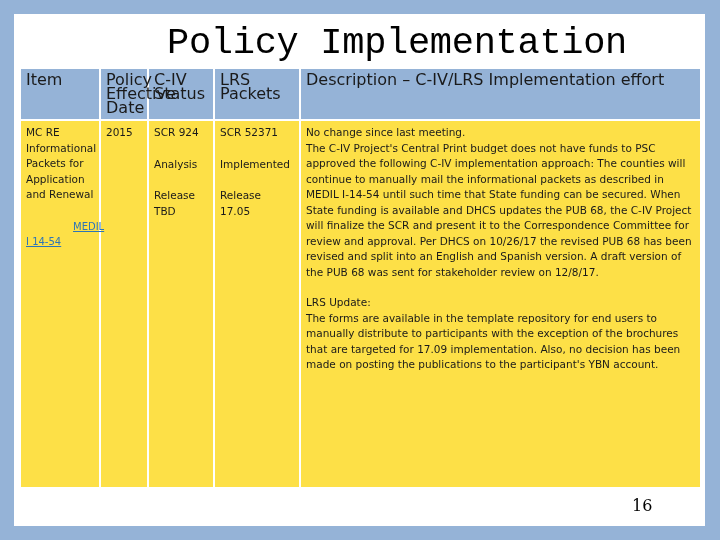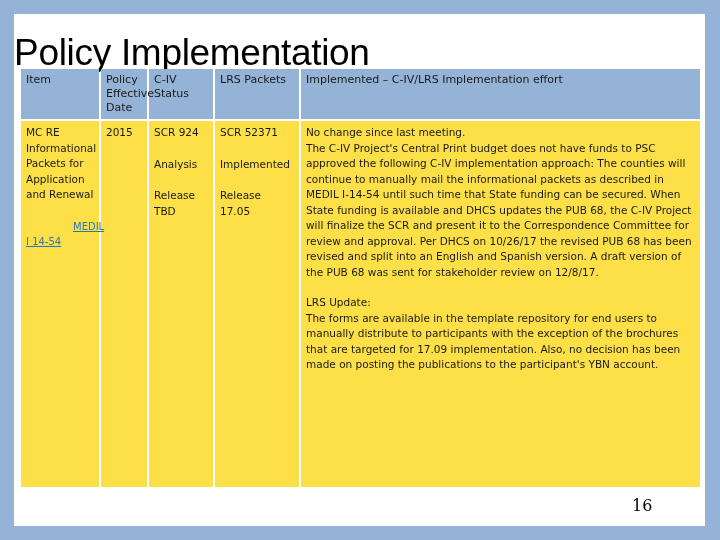--- a/index.html
+++ b/index.html
@@ -8,42 +8,42 @@
       background: #95b3d7;
       font-family: "DejaVu Sans", "Liberation Sans", sans-serif;
       position: relative;
     }
     .slide {
       position: absolute; left: 14px; top: 14px;
       width: 691px; height: 512px;
       background: #ffffff;
     }
     .title {
-      position: absolute; left: 0; top: 16px; width: 100%;
-      text-align: left;
+      position: absolute; left: 0; top: 6px; width: 100%;
+      text-align: right;
       padding-right: 78px; box-sizing: border-box;
-      font-family: Liberation Sans, sans-serif;
+      font-family: Liberation Mono, monospace;
       font-size: 37px; line-height: 46px;
       color: #000000; letter-spacing: -0.3px;
     }
     table.policy {
       position: absolute; left: 5px; top: 53px;
       width: 683px;
       border-collapse: separate; border-spacing: 2px;
       table-layout: fixed;
     }
     table.policy th, table.policy td {
       vertical-align: top; text-align: left;
       font-weight: normal;
       padding: 4px 5px;
       color: #1a1a1a;
     }
     table.policy th {
       background: #95b3d7;
-      font-size: 11px; line-height: 14px;
+      font-size: 16px; line-height: 14px;
       height: 38px;
       font-family: "DejaVu Sans", sans-serif;
     }
     table.policy td {
       background: #fde047;
       font-size: 10.5px; line-height: 15.5px;
       height: 358px;
     }
     .col-item { width: 78px; }
     .col-date { width: 46px; }
@@ -83,21 +83,21 @@
     <thead>
       <tr>
         <th>Item</th>
         <th>
           <div>Policy</div>
           <div>Effective</div>
           <div>Date</div>
         </th>
         <th>C-IV Status</th>
         <th>LRS Packets</th>
-        <th>Implemented – C-IV/LRS Implementation effort</th>
+        <th>Description – C-IV/LRS Implementation effort</th>
       </tr>
     </thead>
     <tbody>
       <tr>
         <td class="item">
           <div>MC RE</div>
           <div>Informational</div>
           <div>Packets for</div>
           <div>Application</div>
           <div>and Renewal</div>

